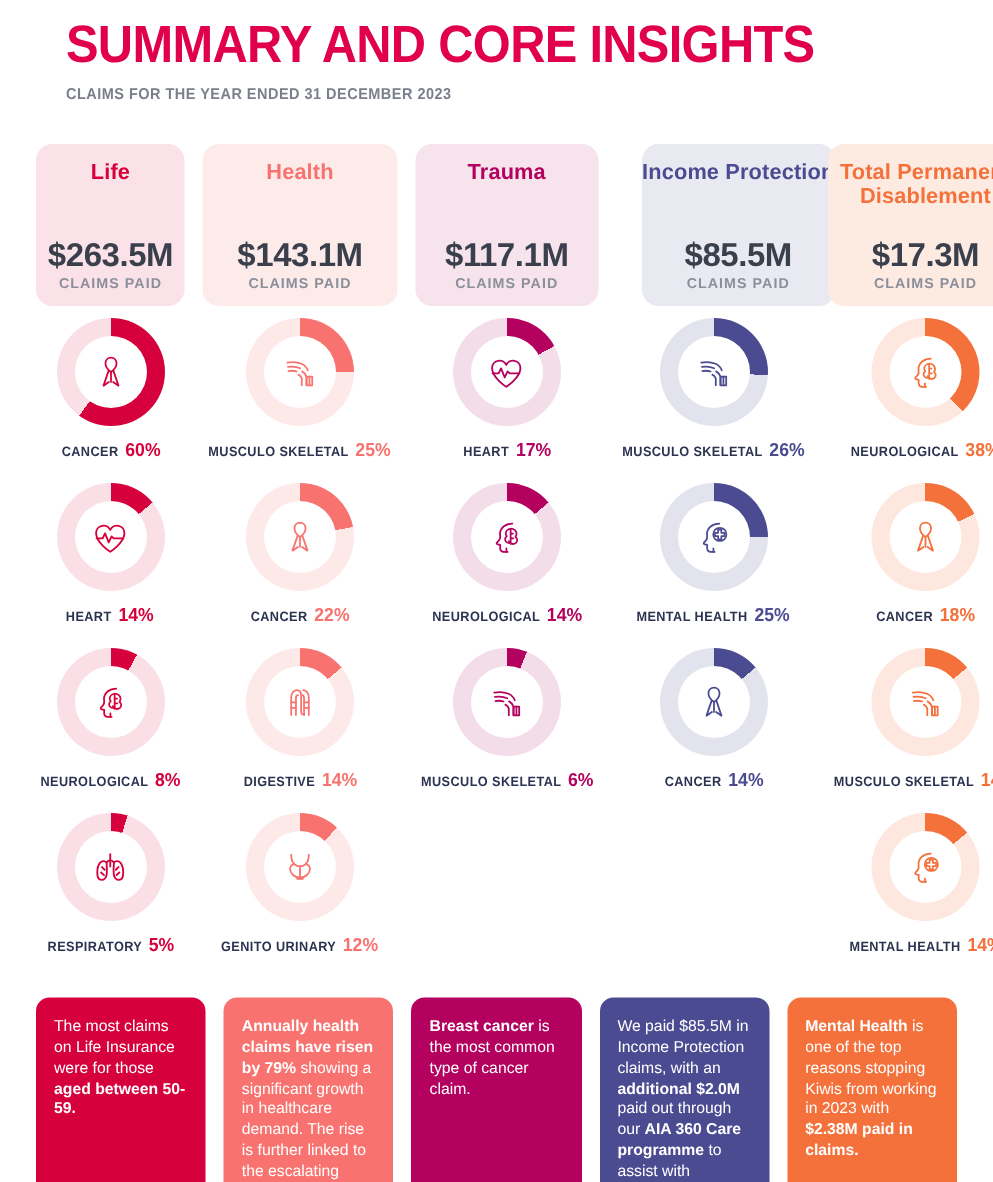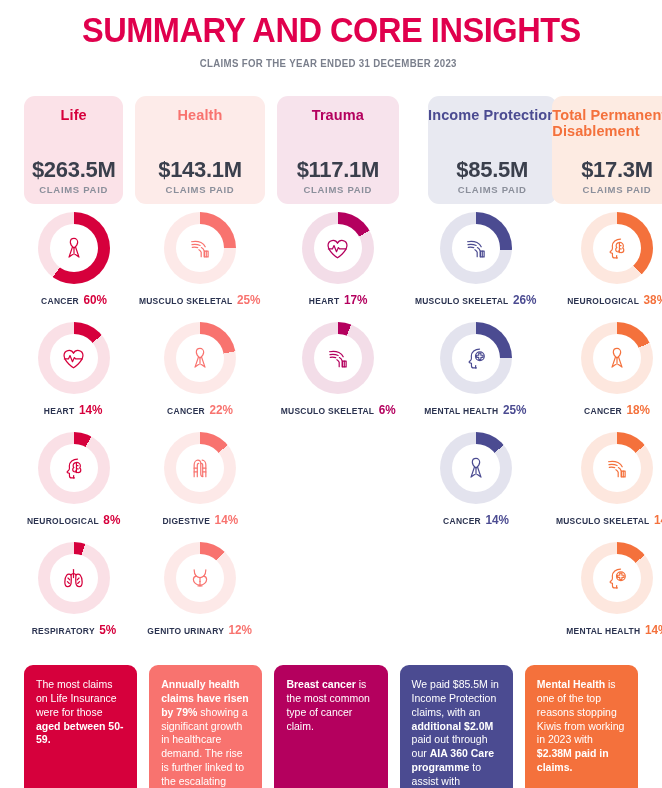--- a/index.html
+++ b/index.html
@@ -5,21 +5,21 @@
   * { margin:0; padding:0; box-sizing:border-box; }
   html, body {
     width:662px; height:788px;
     background:#ffffff;
     font-family:"Liberation Sans", sans-serif;
     overflow:hidden;
   }
   #page { position:relative; width:662px; height:788px; }
 
   
-  .hdr { padding:12px 0 0 44px;text-align:center; }
+  .hdr { padding:12px 0 0 44px; }
   .hdr-title {
     font-family:"Liberation Sans Narrow","Liberation Sans",sans-serif;
     font-size:35px; font-weight:bold; letter-spacing:-0.5px;
     color:#E0004D; line-height:1.05;
     transform:scaleX(0.93); transform-origin:left center;
   }
   .hdr-sub {
     margin-top:8px;
     font-family:"Liberation Sans Narrow","Liberation Sans",sans-serif;
     font-size:10.5px; font-weight:bold; letter-spacing:0.35px;
@@ -37,21 +37,21 @@
 
   
   .card {
     width:100%; height:108px; border-radius:11px;
     display:flex; flex-direction:column; align-items:center;
     padding-top:11px;
   }
   .card-name {
     font-family:"Liberation Sans Narrow","Liberation Sans",sans-serif;
     font-size:14.5px; font-weight:bold; line-height:1.12;
-    letter-spacing:0.1px;
+    text-align:center; letter-spacing:0.1px;
   }
   .card-spacer { flex:1; }
   .card-amt {
     font-family:"Liberation Sans Narrow","Liberation Sans",sans-serif;
     font-size:22px; font-weight:bold; color:#3a3f4c; letter-spacing:-0.3px;
     line-height:1;
   }
   .card-paid {
     margin-top:3px; margin-bottom:9px;
     font-family:"Liberation Sans Narrow","Liberation Sans",sans-serif;
@@ -251,20 +251,34 @@
             <div class="hole" style="color: rgb(180, 0, 94);">
               <svg width="27" height="27" viewBox="0 0 24 24" fill="none" stroke="currentColor" stroke-width="1.1" stroke-linecap="round" stroke-linejoin="round">
                 <path d="M12 20.3S3.6 15 3.6 9.2a4.4 4.4 0 0 1 8.4-1.8 4.4 4.4 0 0 1 8.4 1.8c0 5.8-8.4 11.1-8.4 11.1z"></path>
                 <path d="M3.9 12.4h3.6l1.4-3 2.2 5.4 1.7-3.6 1.2 1.2h5.8"></path>
               </svg>
             </div>
           </div>
           <div class="donut-label"><span>HEART</span> <span class="pct" style="color: rgb(180, 0, 94);">17%</span></div>
         </div>
         <div class="donut-cell">
+          <div class="donut" style="background:conic-gradient(#B4005E 0deg 50.400000000000006deg, #F3DDE8 50.400000000000006deg 360deg);">
+            <div class="hole" style="color: rgb(180, 0, 94);">
+              <svg width="27" height="27" viewBox="0 0 24 24" fill="none" stroke="currentColor" stroke-width="1.05" stroke-linecap="round" stroke-linejoin="round">
+                <path d="M15.6 3.6c-4 0-7.3 2.6-7.3 6.2 0 1.6.6 2.6-.6 3.8l-1.1 1.1c-.5.5-.3 1.1.4 1.2l1.4.3v2.2c0 1.1.9 2 2 2h2.4"></path>
+                <path d="M12.1 20.4v-2.1"></path>
+                <path d="M14.7 6.6c1.9 0 3.4 1.4 3.4 3.1 0 .7-.2 1.3-.6 1.8.6.4 1 1.1 1 1.9 0 1.3-1.1 2.3-2.5 2.3-1.2 0-2.2-.7-2.4-1.7"></path>
+                <path d="M14.6 6.7c-1.6.1-2.9 1.3-2.9 2.8 0 .6.2 1.2.6 1.6-.6.4-1 1-1 1.8 0 1.2 1.1 2.2 2.4 2.2"></path>
+                <path d="M14.6 9.5h1.4M14.6 12.4h1.6M14.6 6.7v8.9"></path>
+              </svg>
+            </div>
+          </div>
+          <div class="donut-label"><span>NEUROLOGICAL</span> <span class="pct" style="color: rgb(180, 0, 94);">14%</span></div>
+        </div>
+        <div class="donut-cell">
           <div class="donut" style="background:conic-gradient(#B4005E 0deg 21.599999999999998deg, #F3DDE8 21.599999999999998deg 360deg);">
             <div class="hole" style="color: rgb(180, 0, 94);">
               <svg width="26" height="26" viewBox="0 0 24 24" fill="none" stroke="currentColor" stroke-width="1.1" stroke-linecap="round" stroke-linejoin="round">
                 <path d="M4.2 6.2c2.6-.5 6.1-.4 8.7.7 2 .9 3.3 2.4 3.9 4"></path>
                 <path d="M4.6 8.9c2.5-.4 5.4-.2 7.5.8"></path>
                 <path d="M4.9 11.4c1.8-.3 3.5-.2 5 .3"></path>
                 <path d="M13.3 11.6c1.3.7 2.2 1.9 2.6 3.2v5.2"></path>
                 <path d="M16.1 14.8h3.4v5.4h-3.4z"></path>
                 <path d="M17.8 14.9v5.2"></path>
                 <path d="M11 13.6c1 .5 1.7 1.3 2.1 2.3v4.2"></path>

